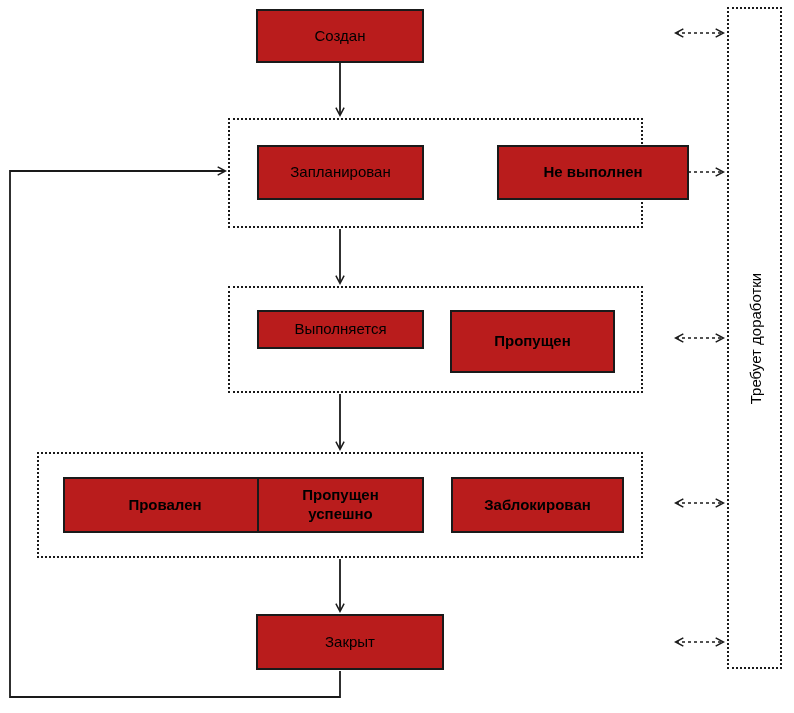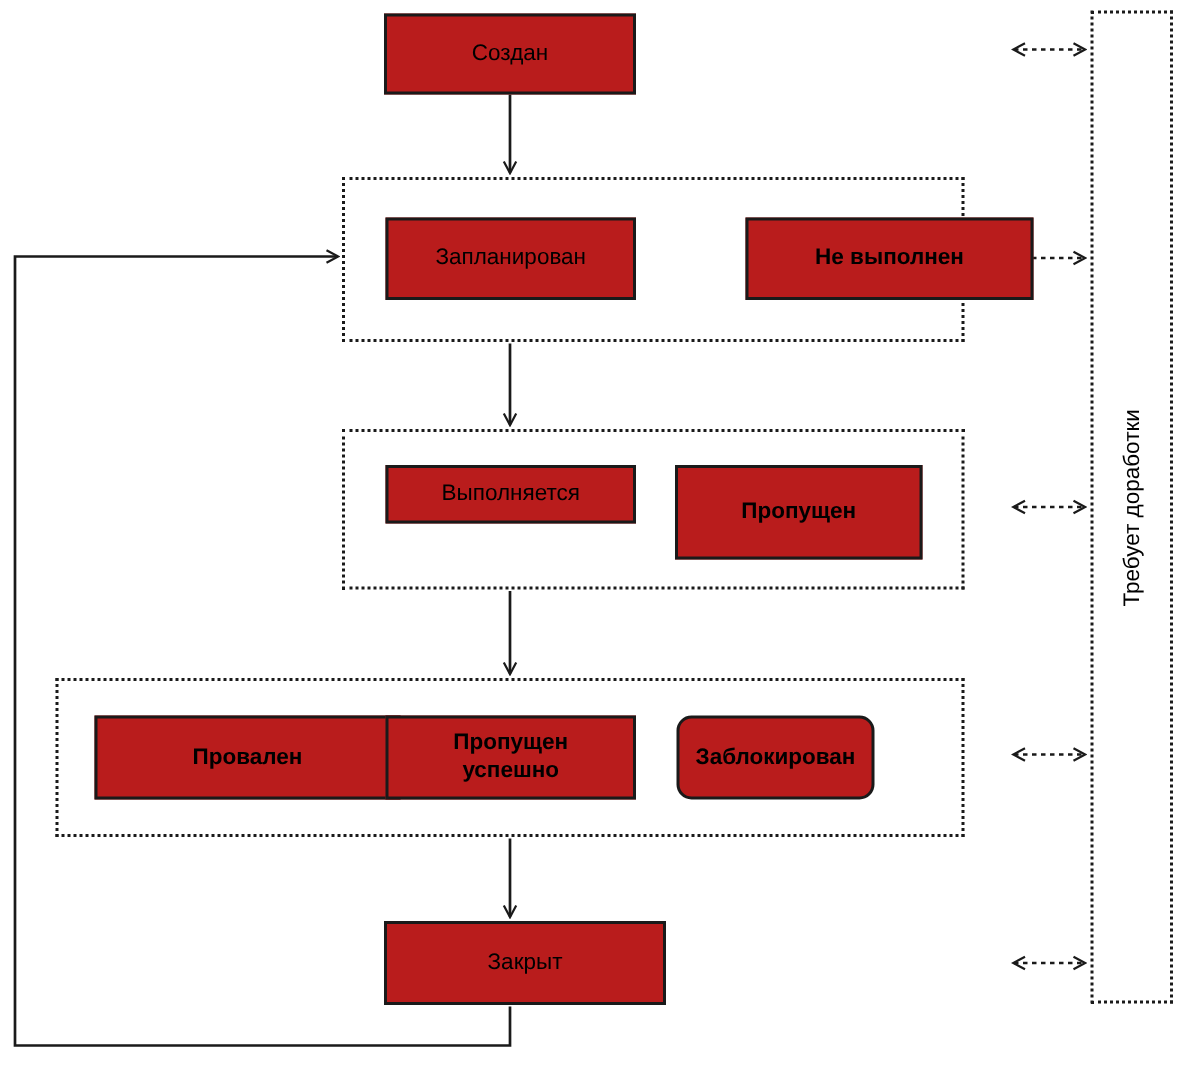--- a/index.html
+++ b/index.html
@@ -115,21 +115,21 @@
   </div>
 
   <div class="node bold" style="left:63px; top:477px; width:204px; height:56px;text-align:right;">
     <span>Провален</span>
   </div>
 
   <div class="node bold" style="left:257px; top:477px; width:167px; height:56px;">
     <span class="passed-inner">Пропущен успешно</span>
   </div>
 
-  <div class="node bold" style="left:451px; top:477px; width:132px; height:56px;border-radius:10px;">
+  <div class="node bold" style="left:451px; top:477px; width:173px; height:56px;">
     <span>Заблокирован</span>
   </div>
 
   <div class="node" style="left:256px; top:614px; width:188px; height:56px;">
     <span>Закрыт</span>
   </div>
 
   <div class="rework-panel"></div>
   <div class="rework-label">Требует доработки</div>
 

